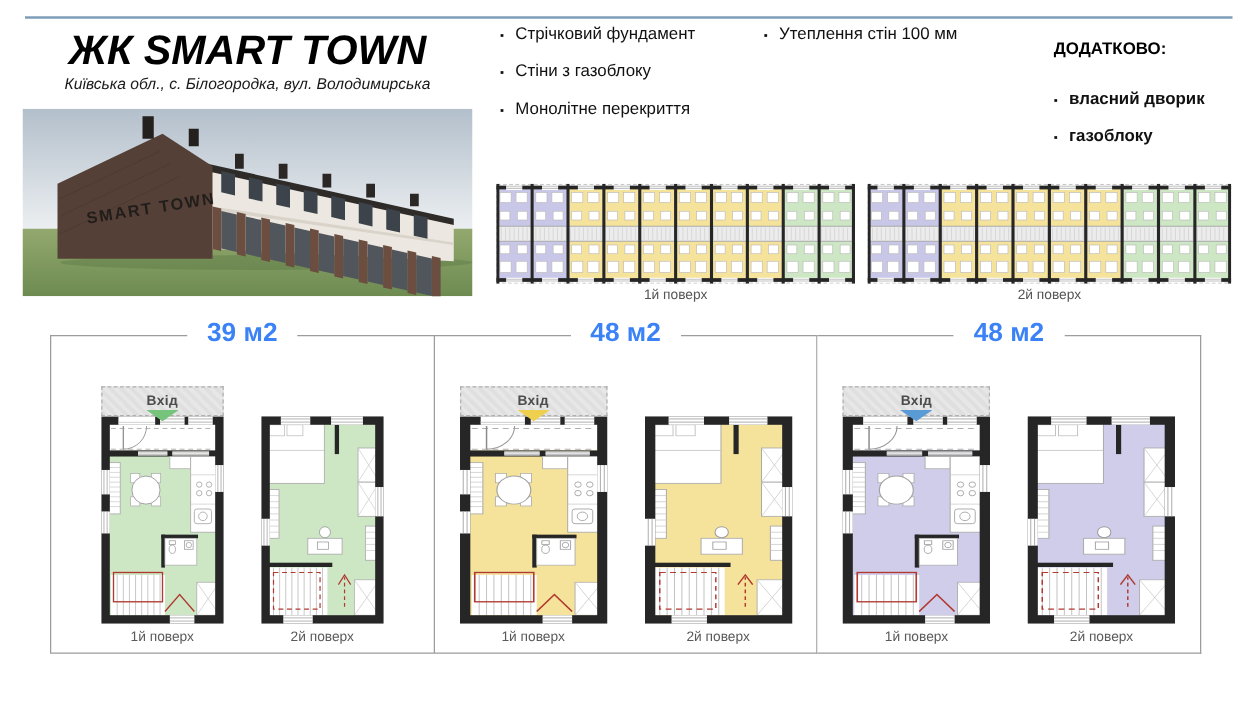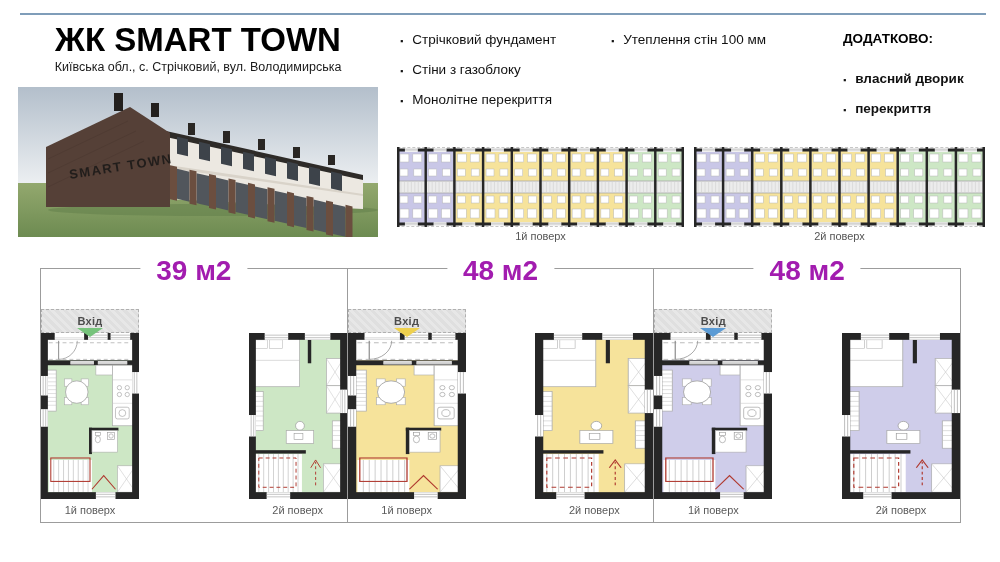--- a/index.html
+++ b/index.html
@@ -2,48 +2,48 @@
 <html style="--accent: #7f9db9; --purple: #c9c7e7; --yellow: #f6e39b; --green: #cde7c5; --wall: #262626; --red: #b03a30; --entry: #e7e7e7;"><head>
 <meta charset="utf-8">
 <style>
   html,body{margin:0;padding:0;}
   body{
     width:1000px;height:562px;position:relative;background:#fff;
     font-family:"Liberation Sans", sans-serif;overflow:hidden;
   }
   .top-line{position:absolute;left:20px;width:966px;top:13px;height:2px;background:var(--accent,#7f9db9);}
   
-  .header{position:absolute;left:15px;top:21px;width:366px;text-align:center;}
+  .header{position:absolute;left:15px;top:21px;width:366px;text-align:center;font-style:italic;}
   .header h1{margin:0;font-size:33px;line-height:38px;font-weight:bold;color:#000;}
   .header .sub{font-size:12.5px;color:#1a1a1a;margin-top:1px;}
   
   .photo{position:absolute;left:18px;top:87px;width:360px;height:150px;}
   .photo svg{display:block;width:360px;height:150px;}
   
-  .features{position:absolute;top:32px;list-style:none;margin:0;padding:0;}
+  .features{position:absolute;top:19px;list-style:none;margin:0;padding:0;}
   .features li{display:flex;align-items:flex-start;margin-bottom:13px;font-size:13.5px;color:#111;line-height:15px;}
   .features li::before{content:"▪";font-size:9px;margin-right:9px;margin-top:2px;color:#111;}
   #col1{left:400px;}
   #col2{left:611px;}
   .addl{position:absolute;left:843px;top:31px;}
   .addl h3{font-size:13.5px;color:#000;margin:0 0 25px 0;}
   .addl ul{position:static;font-weight:bold;}
   
   .strip{position:absolute;top:147px;}
   #strip1{left:397px;width:287px;}
   #strip2{left:694px;width:291px;}
   .strip svg{display:block;width:100%;height:80px;}
   .strip-label{text-align:center;font-size:11px;color:#555;margin-top:3px;}
   
   .units{position:absolute;left:40px;top:268px;width:921px;height:255px;display:flex;}
   .panel{flex:1;border:1px solid #9c9c9c;position:relative;background:#fff;}
   .panel + .panel{border-left:none;text-decoration:underline;}
   .area-title{position:absolute;top:-14px;left:50%;transform:translateX(-50%);
-    background:#fff;padding:0 16px;font-size:28px;font-weight:bold;color:#a21caf;white-space:nowrap;}
-  .plans{position:absolute;left:0;right:0;bottom:6px;display:flex;justify-content:space-between;align-items:flex-end;gap:30px;}
+    background:#fff;padding:0 16px;font-size:21px;font-weight:bold;color:#3b82f6;white-space:nowrap;}
+  .plans{position:absolute;left:0;right:0;bottom:6px;display:flex;justify-content:center;align-items:flex-end;gap:30px;}
   .plan-col{display:flex;flex-direction:column;align-items:center;}
   .plan-col svg.plan{width:98px;height:166px;display:block;}
   .panel.wide .plan-col svg.plan{width:118px;}
   .panel.wide .entry{width:118px;}
   .entry{width:98px;height:24px;box-sizing:border-box;border:1px dashed #b0b0b0;
     background:var(--entry,#e7e7e7);
     background-image:repeating-linear-gradient(45deg,rgba(0,0,0,.035) 0 3px,transparent 3px 6px);
     display:flex;align-items:center;justify-content:center;position:relative;z-index:2;}
   .entry .txt{font-size:11px;font-weight:bold;color:#4c4c4c;letter-spacing:.3px;}
   .entry svg.arrow{position:absolute;left:50%;bottom:-5px;transform:translateX(-50%);width:26px;height:9px;}
@@ -149,21 +149,21 @@
       <rect x="18" y="163" width="24" height="7" fill="#fff"></rect>
       <path d="M18 165.2 H42 M18 167.8 H42" stroke="#9a9a9a" stroke-width="0.6"></path>
     </g>
   </defs>
 </svg>
 
 <div class="top-line"></div>
 
 <header class="header">
   <h1>ЖК SMART TOWN</h1>
-  <div class="sub">Київська обл., с. Стрічковий, вул. Володимирська</div>
+  <div class="sub">Київська обл., с. Білогородка, вул. Володимирська</div>
 </header>
 
 <div class="photo">
   <svg viewBox="0 0 360 150">
     <defs>
       <linearGradient id="sky" x1="0" y1="0" x2="0" y2="1">
         <stop offset="0" stop-color="#b3bfcb"></stop>
           <stop offset="1" stop-color="#eef1f3"></stop>
       </linearGradient>
       <linearGradient id="grass" x1="0" y1="0" x2="0" y2="1">
@@ -243,21 +243,21 @@
     </li>
 </ul>
 
 <div class="addl">
   <h3>ДОДАТКОВО:</h3>
   <ul class="features">
     <li>
         <span>власний дворик</span>
       </li>
     <li>
-        <span>перекриття</span>
+        <span>газоблоку</span>
       </li>
   </ul>
 </div>
 
 <div class="strip" id="strip1">
   <svg viewBox="0 0 290 80" preserveAspectRatio="none">
       <rect x="0.5" y="0.5" width="289" height="79" fill="none" stroke="#c6c6c6" stroke-width="1" stroke-dasharray="3,2"></rect>
       <rect x="1" y="3" width="27" height="31" fill="#c9c7e7"></rect>
       <rect x="1" y="46" width="27" height="31" fill="#c9c7e7"></rect>
       <rect x="3" y="7" width="9" height="8" fill="#fff" stroke="#b8b8b8" stroke-width="0.5"></rect>

